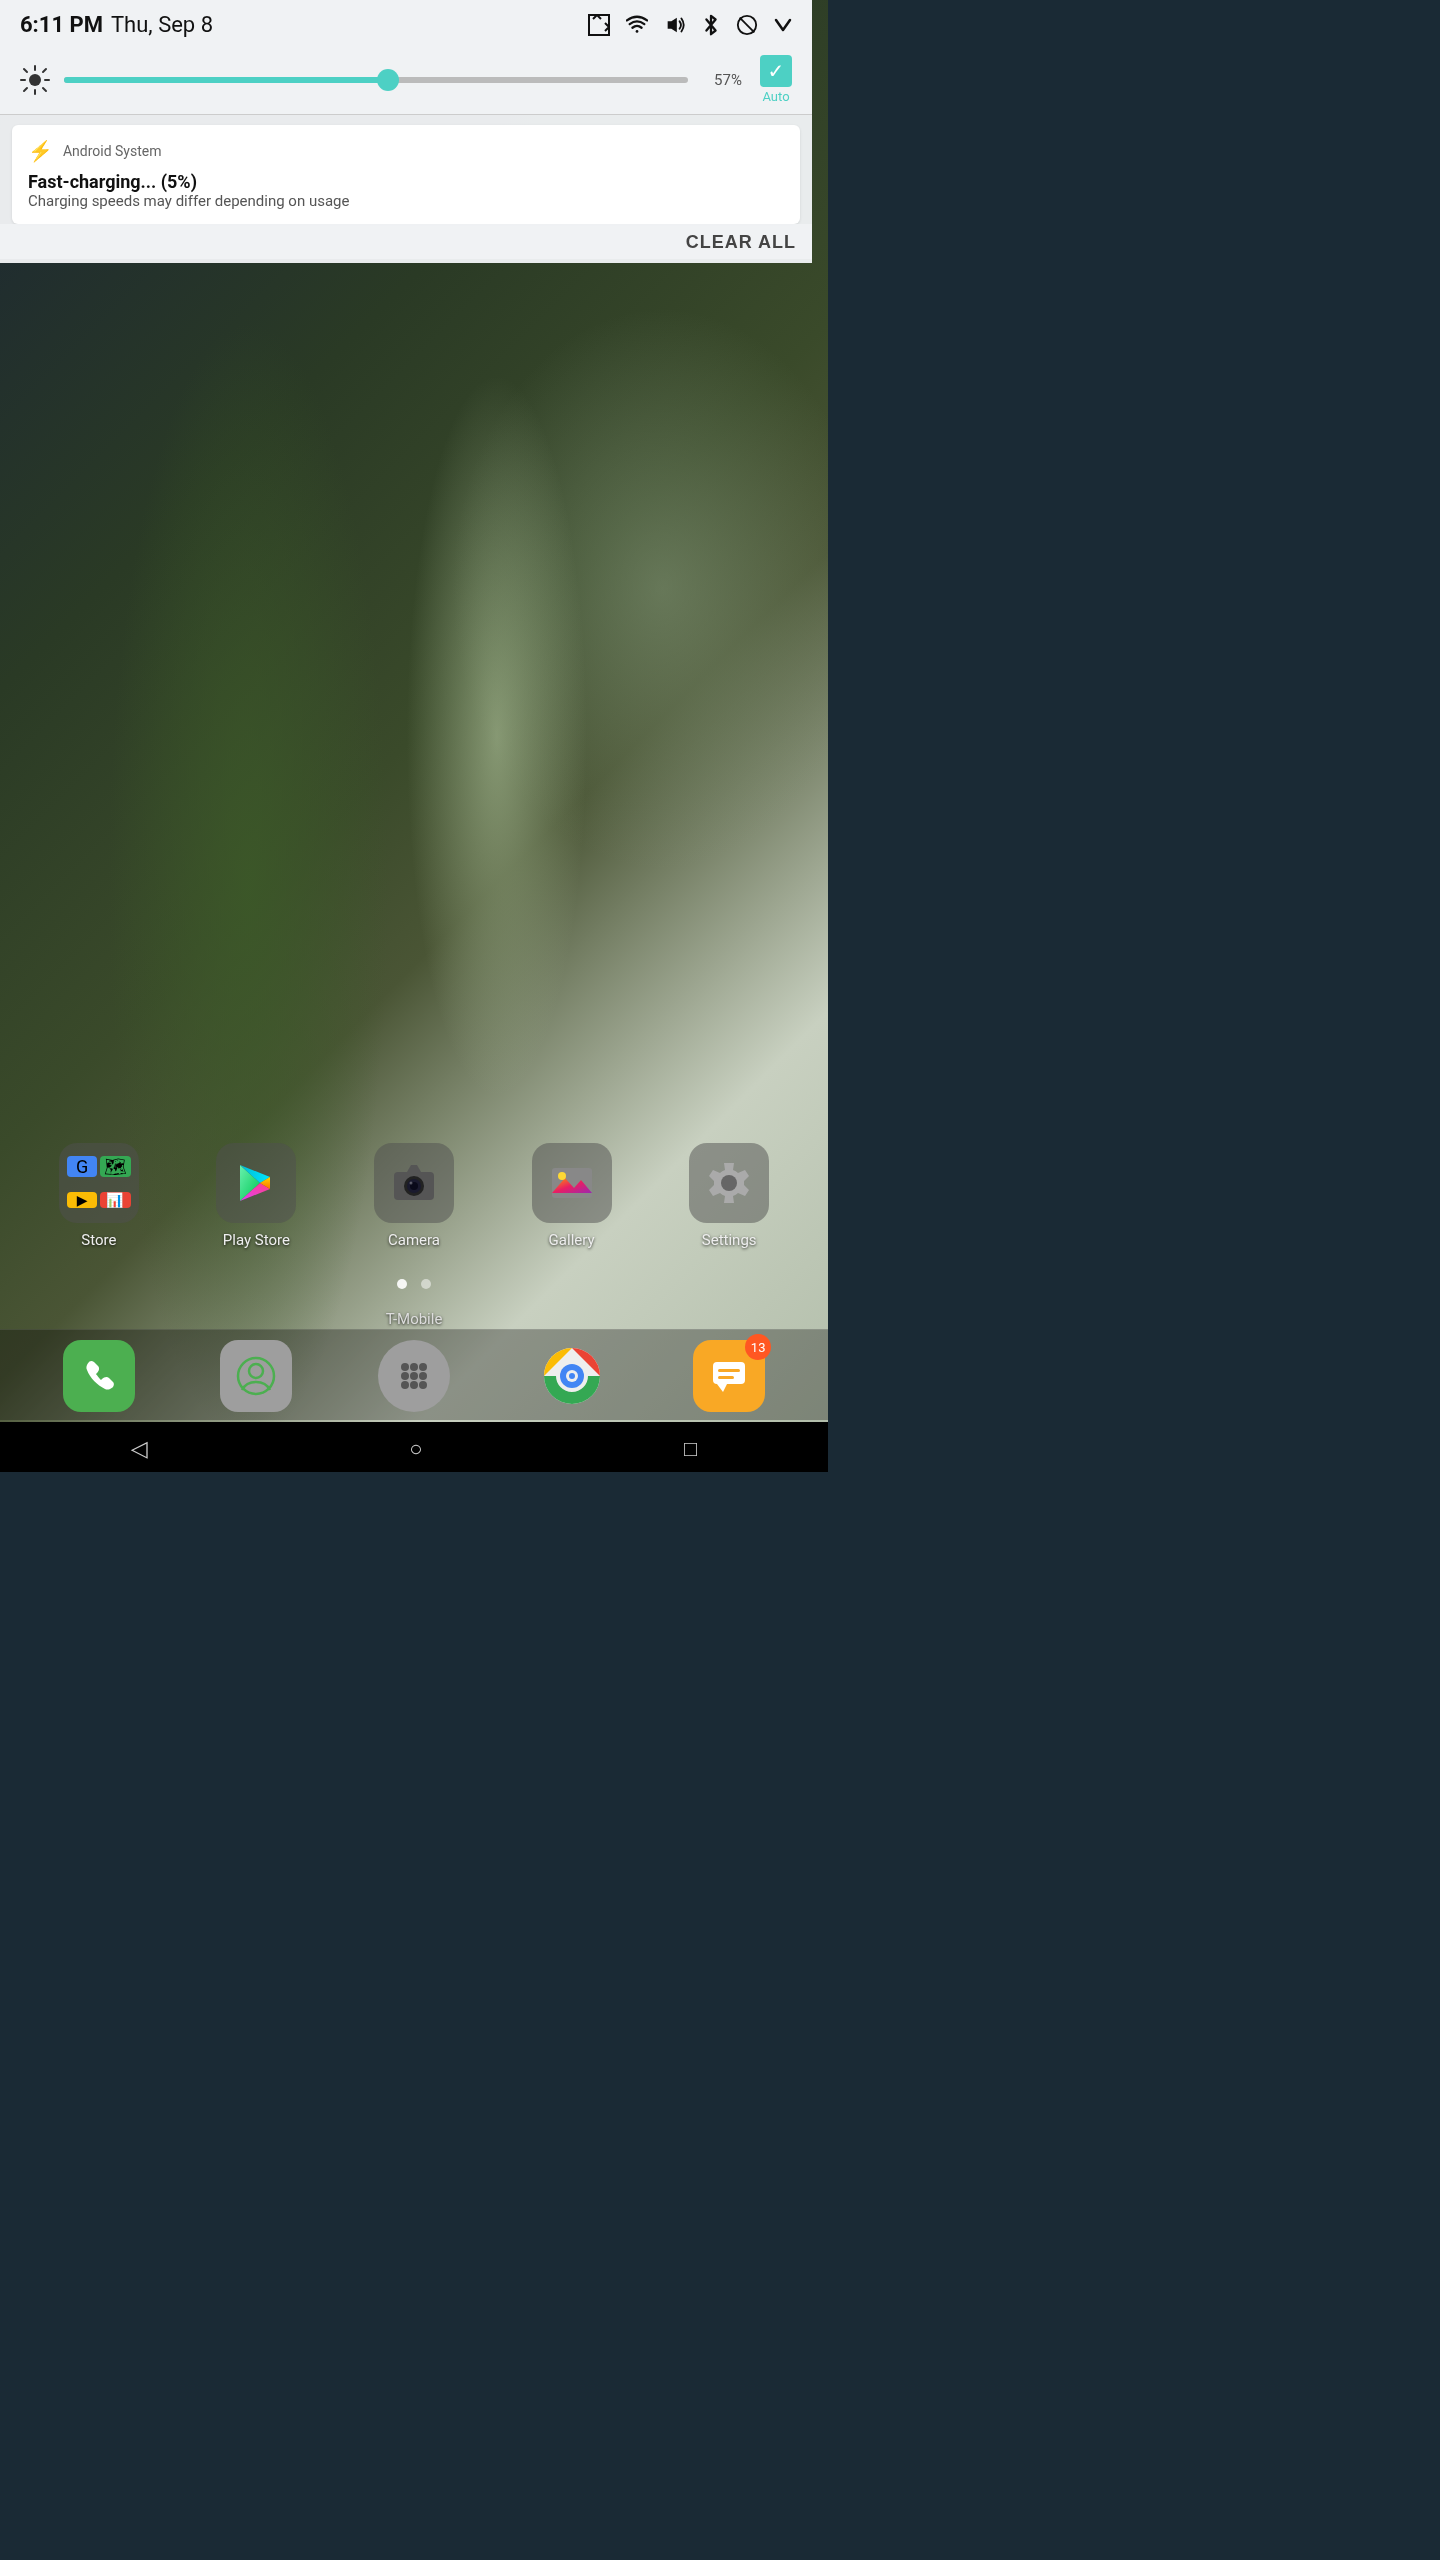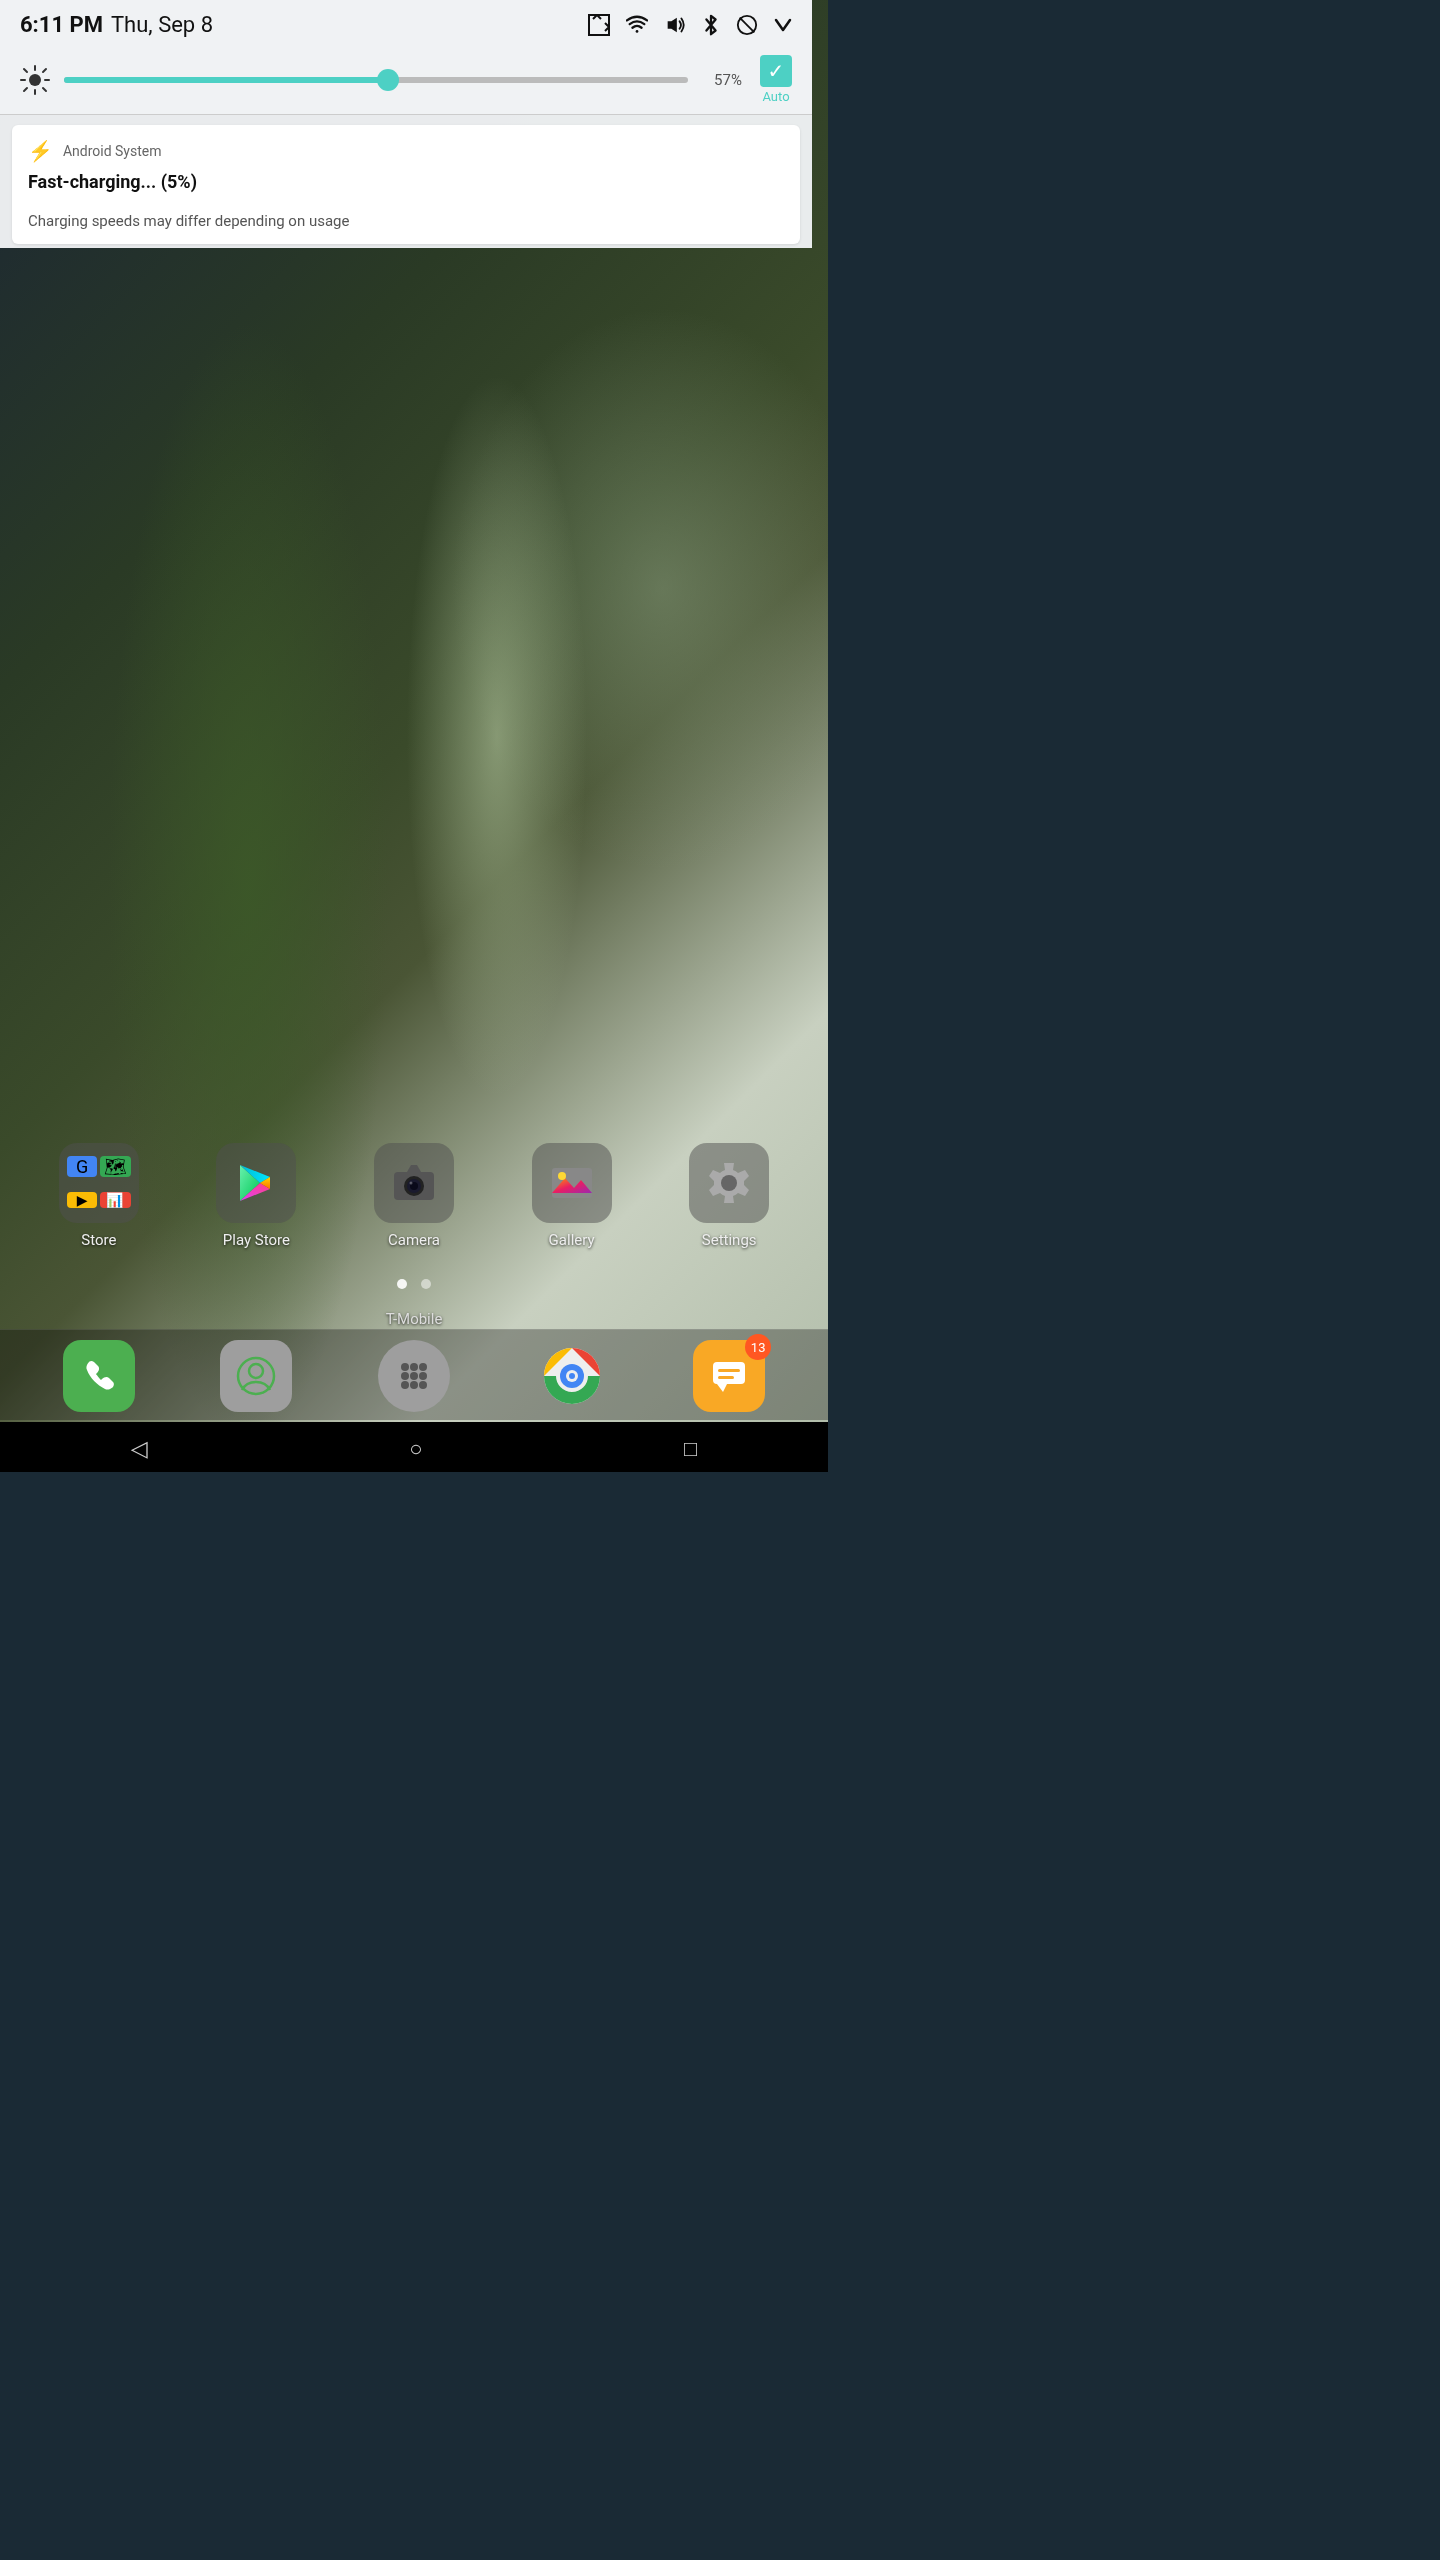--- a/index.html
+++ b/index.html
@@ -173,21 +173,21 @@
 
     .notification-app-name {
       font-size: 14px;
       color: #666;
     }
 
     .notification-title {
       font-size: 18px;
       font-weight: bold;
       color: #111;
-      margin-bottom: 20px;
+      margin-bottom: 0;
     }
 
     .notification-body {
       font-size: 15px;
       color: #555;
     }
 
     
     .clear-all-row {
       display: flex;
@@ -620,14 +620,17 @@
 
   <div class="notification-card">
     <div class="notification-header">
       <span class="notification-app-icon">⚡</span>
       <span class="notification-app-name">Android System</span>
     </div>
     <div class="notification-title">Fast-charging... (5%)</div>
     <div class="notification-body">Charging speeds may differ depending on usage</div>
   </div>
 
+  <div class="clear-all-row">
+    <button class="clear-all-btn">CLEAR ALL</button>
+  </div>
 
 </div>
 
 </body></html>

